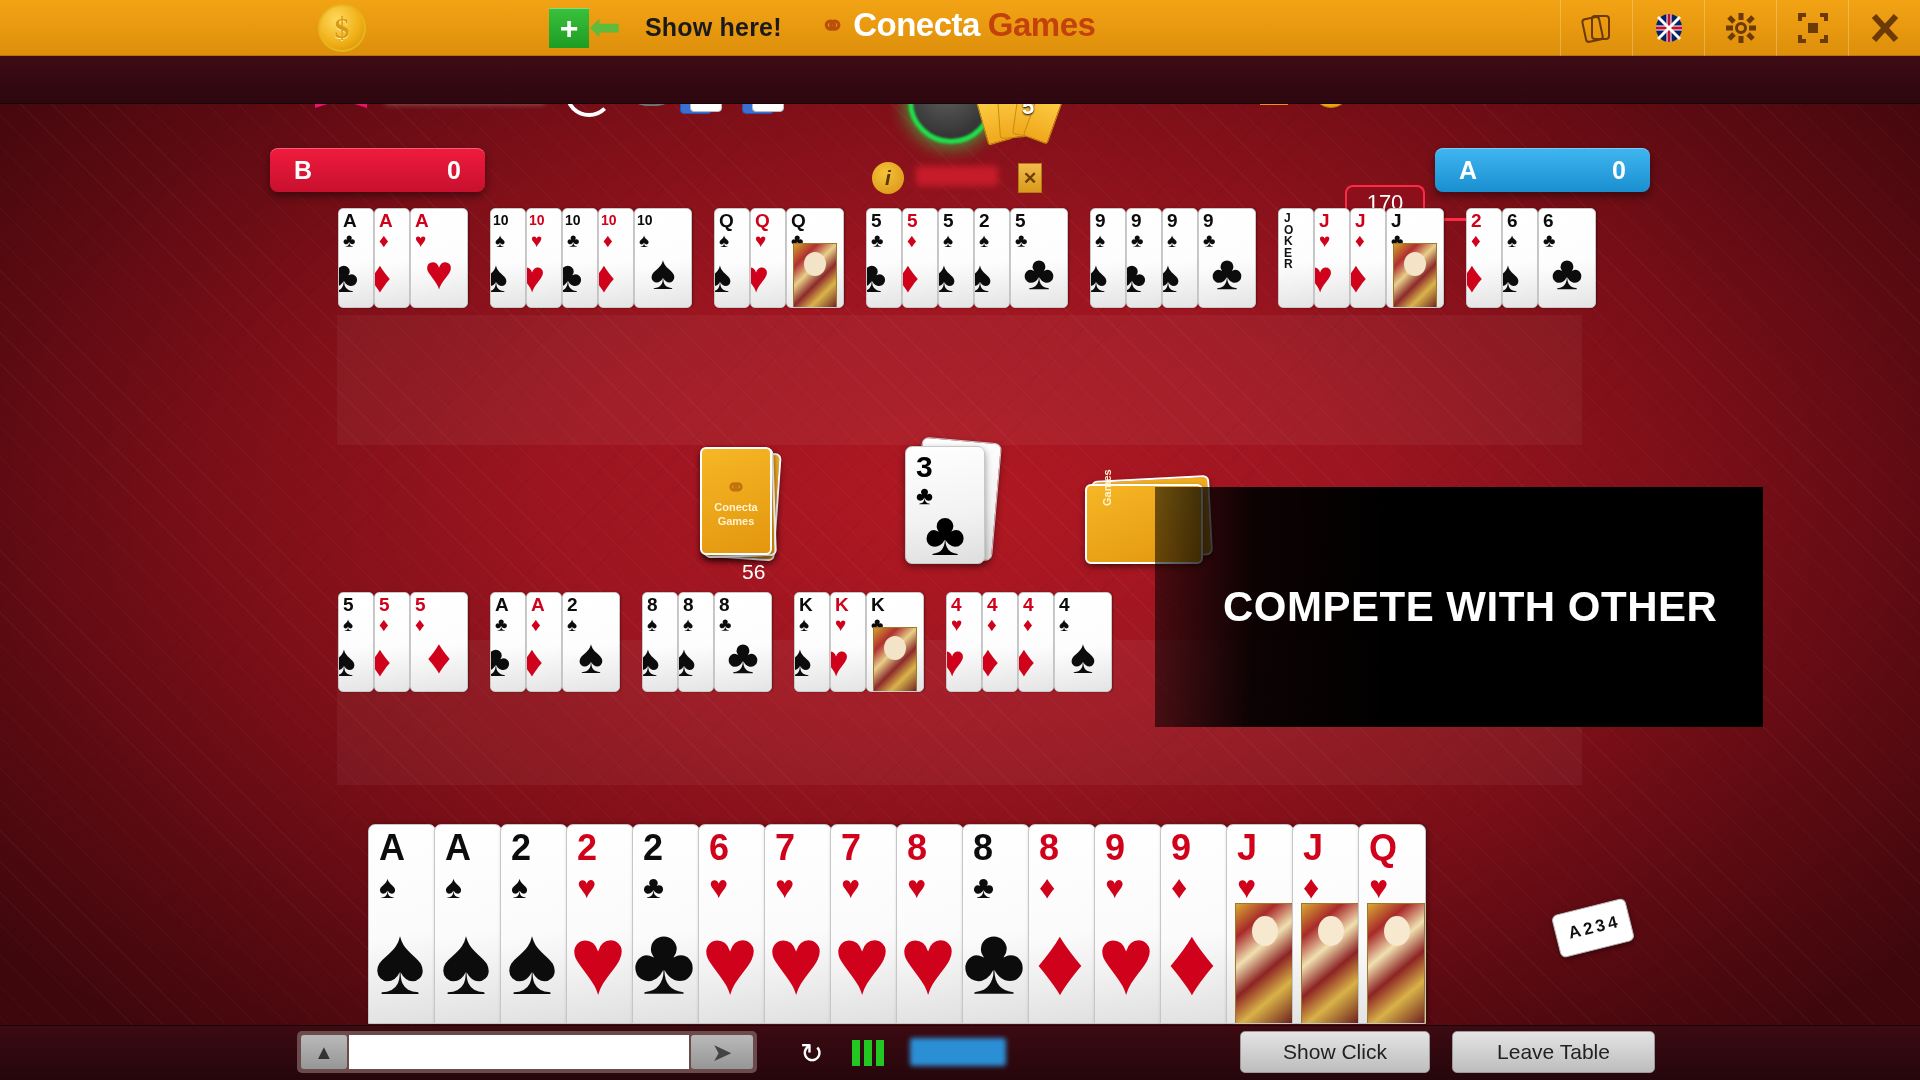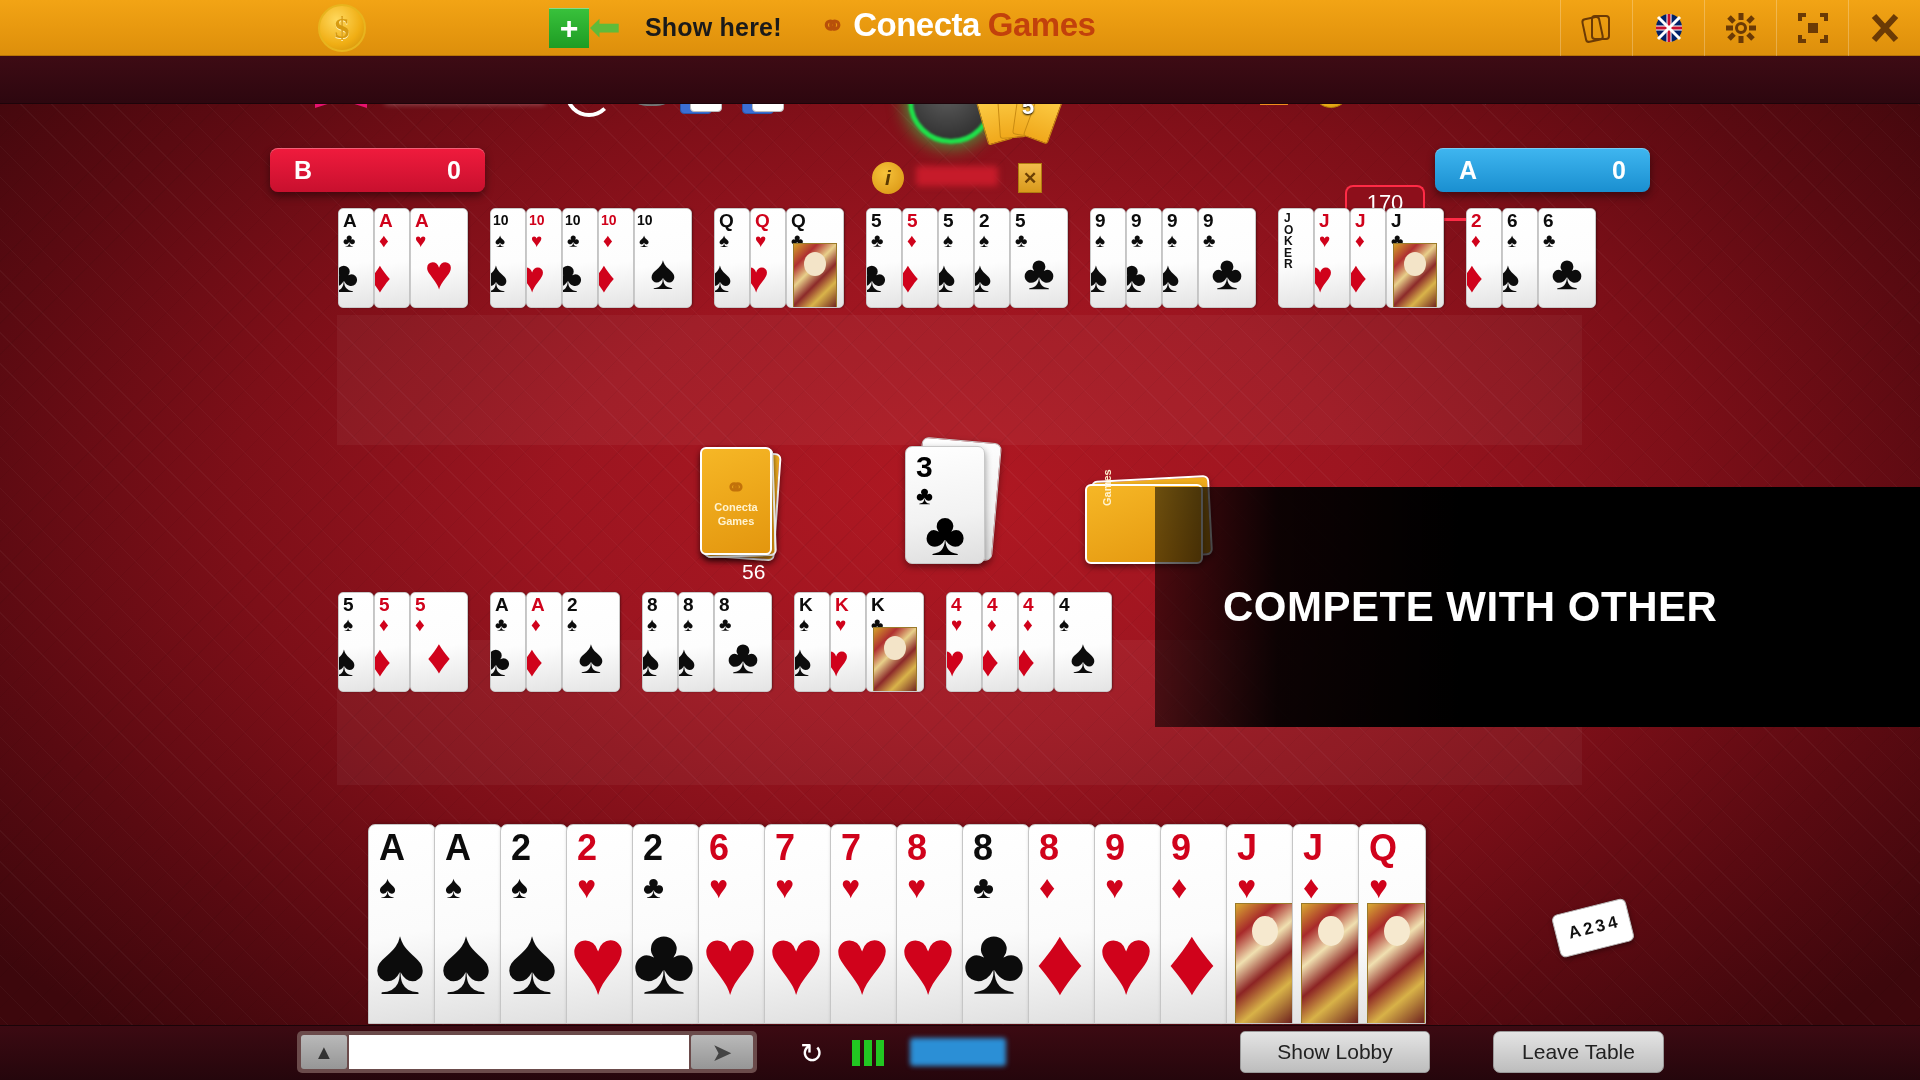--- a/index.html
+++ b/index.html
@@ -265,21 +265,21 @@
   .sorttag{
     position:absolute; left:1555px; top:906px; width:76px; height:44px;
     background:#fff; border:1px solid #bbb; border-radius:6px;
     transform:rotate(-14deg); box-shadow:0 2px 5px rgba(0,0,0,.4);
     display:flex; align-items:center; justify-content:center; gap:3px;
     font-size:17px; font-weight:bold; color:#111;
   }
 
   
   #ad{
-    position:absolute; left:1155px; top:487px; width:765px; height:240px; z-index:30;
+    position:absolute; left:1155px; top:487px; width:608px; height:240px; z-index:30;
     background:linear-gradient(90deg, rgba(0,0,0,.55) 0%, rgba(0,0,0,.92) 16%, #000 40%);
     display:flex; flex-direction:column; justify-content:center; padding-left:68px;
   }
   #ad .l1{ color:#fff; font-size:42px; font-weight:bold; letter-spacing:.5px; line-height:58px;}
   #ad .l2{ color:#fff; font-size:42px; font-weight:bold; letter-spacing:.5px; line-height:58px;}
 
   
   #bottombar{
     position:absolute; left:0; top:1025px; width:1920px; height:55px; z-index:45;
     background:linear-gradient(180deg,#3c0a12,#25060c);
@@ -308,21 +308,21 @@
     position:absolute; left:910px; top:1038px; width:96px; height:28px;
     background:#2b8fd6; filter:blur(2.5px); border-radius:3px; z-index:46;
   }
   .btmbtn{
     position:absolute; top:1031px; height:42px; border-radius:5px;
     background:linear-gradient(180deg,#e4e4e4,#bdbdbd); border:1px solid #9a9a9a;
     color:#222; font-size:21px; display:flex; align-items:center; justify-content:center;
     cursor:pointer; z-index:46;
   }
   #showlobby{ left:1240px; width:190px; }
-  #leavetable{ left:1493px; width:171px;border-radius:7px; }
+  #leavetable{ left:1452px; width:203px; }
 </style>
 </head>
 <body>
 
 <div id="felt"></div>
 
 <div class="plate" id="plateB">
   <span>B</span>
   <span>0</span>
 </div>
@@ -808,14 +808,14 @@
   <input class="chatinput" placeholder="" style="">
   <div class="chatsend">➤</div>
 </div>
 <div class="refreshico">↻</div>
 <div class="bars">
     <i></i>
     <i></i>
     <i></i>
   </div>
 <div class="bluebar"></div>
-<div class="btmbtn" id="showlobby">Show Lobby</div>
+<div class="btmbtn" id="showlobby">Show Click</div>
 <div class="btmbtn" id="leavetable">Leave Table</div>
 
 </body></html>

